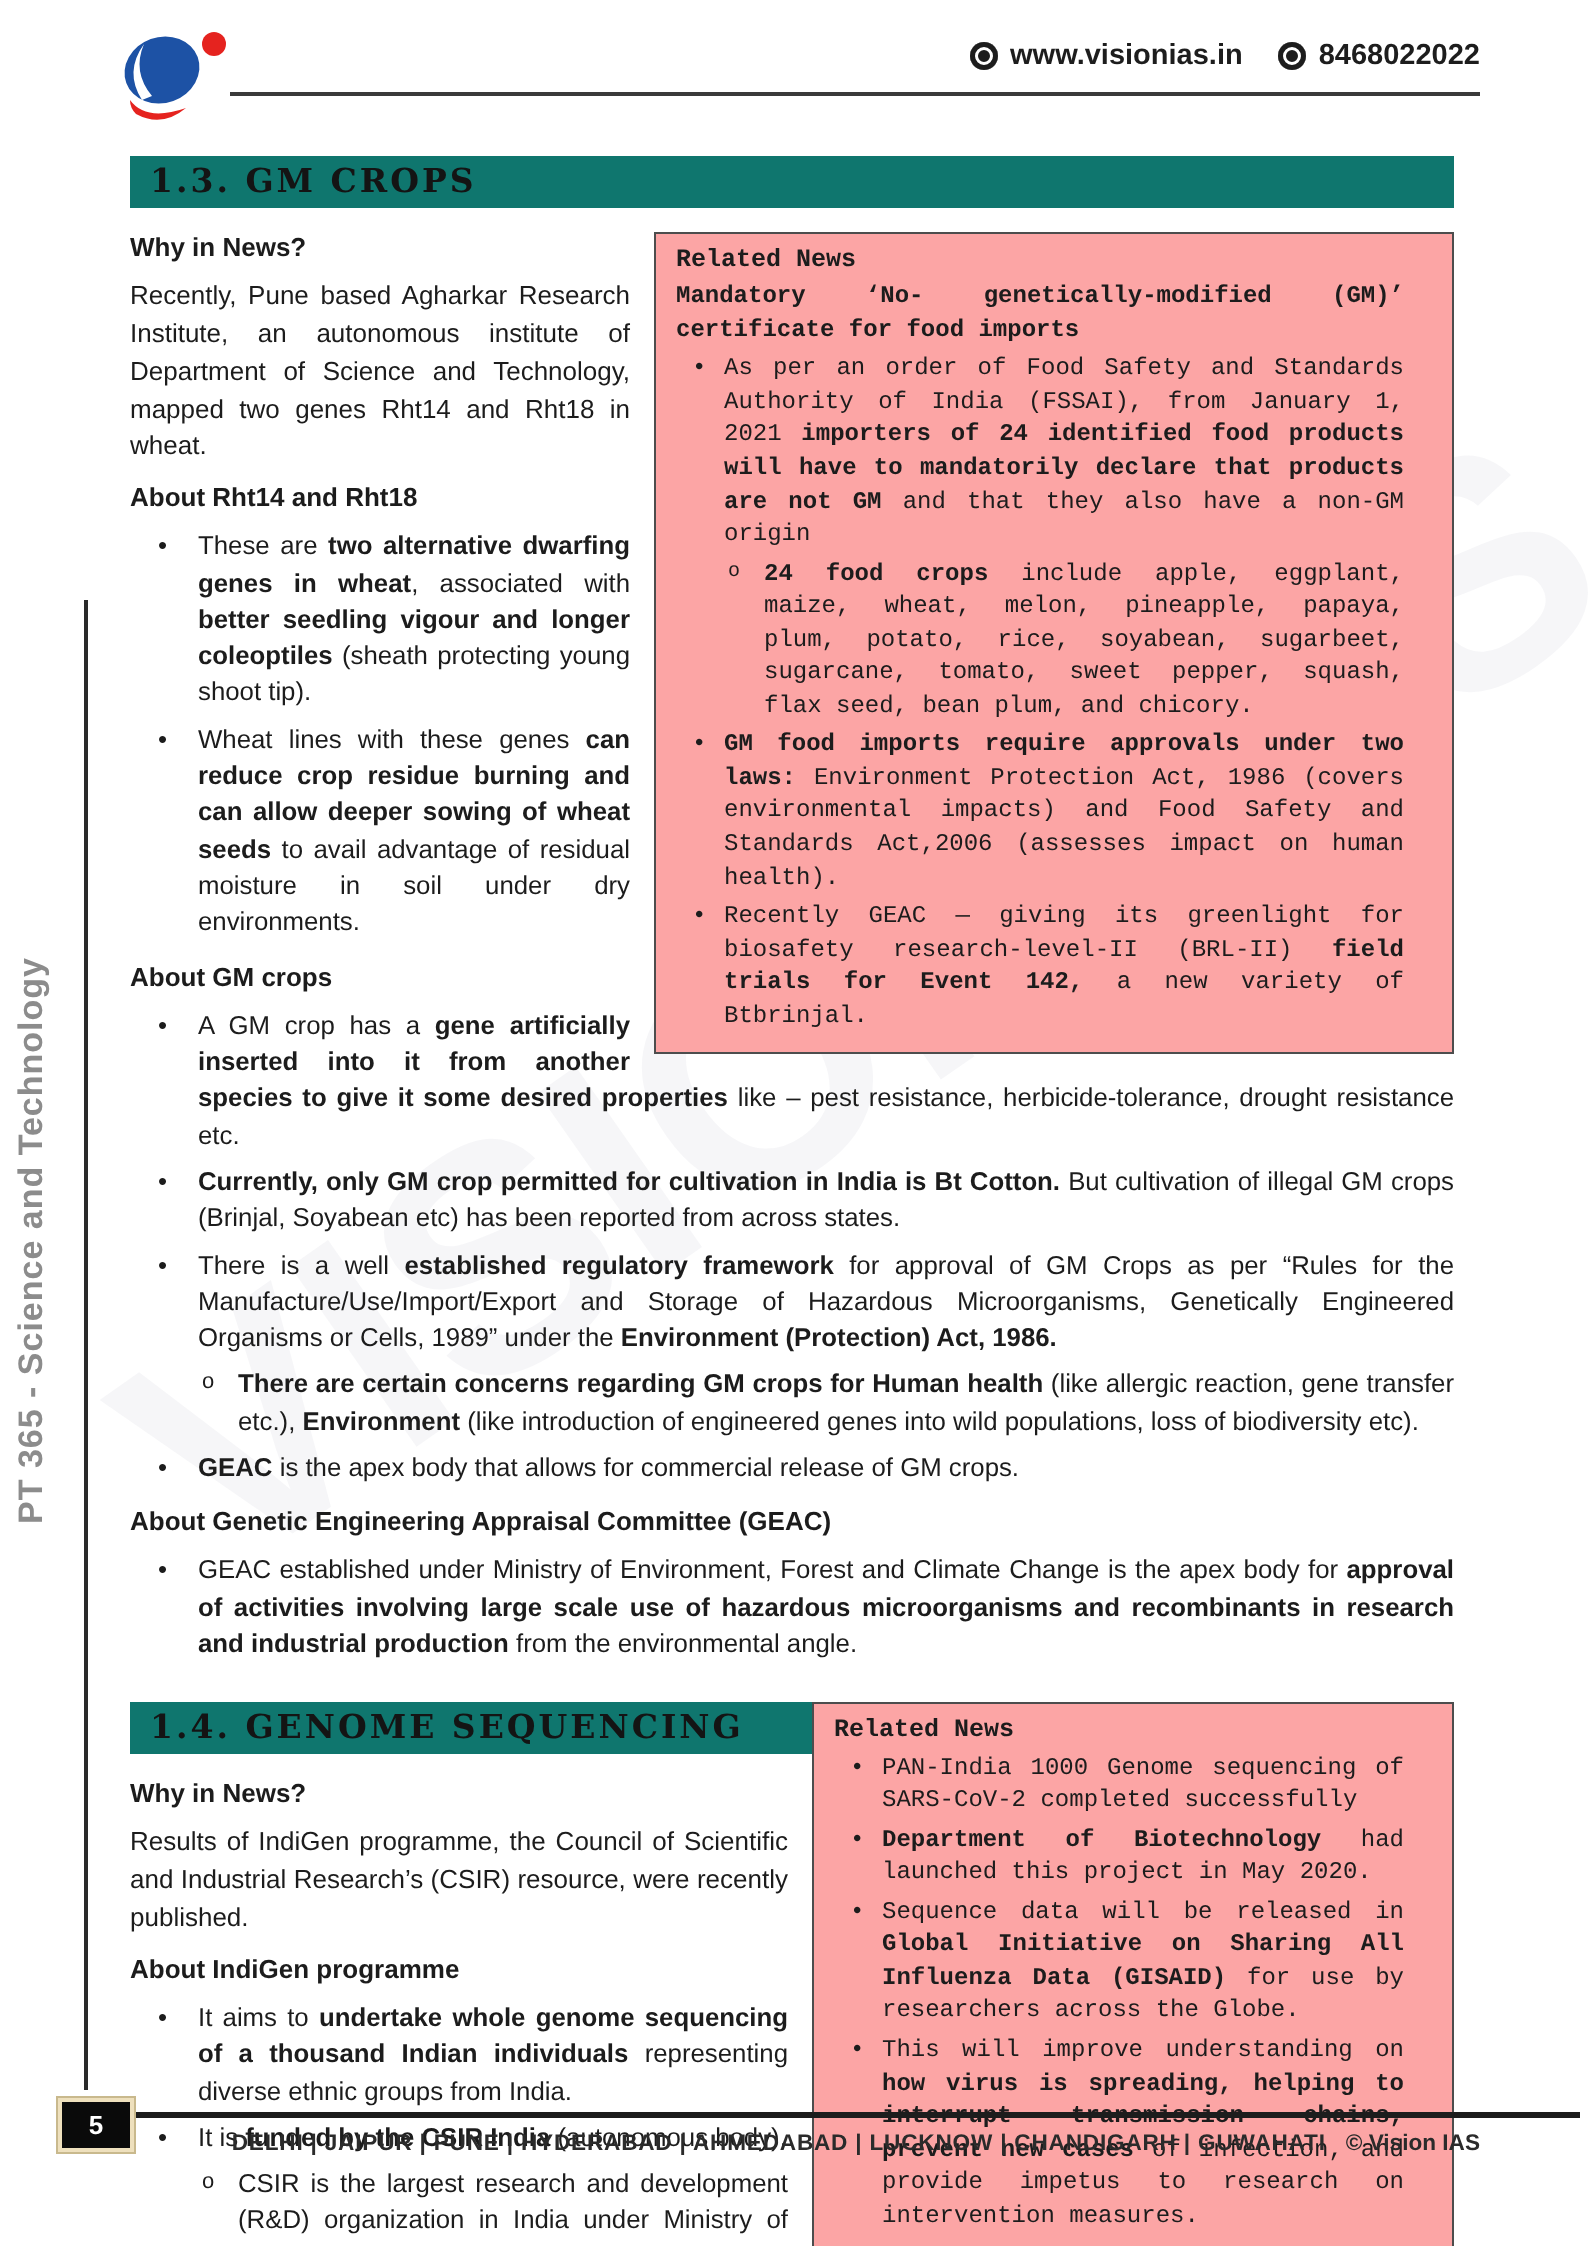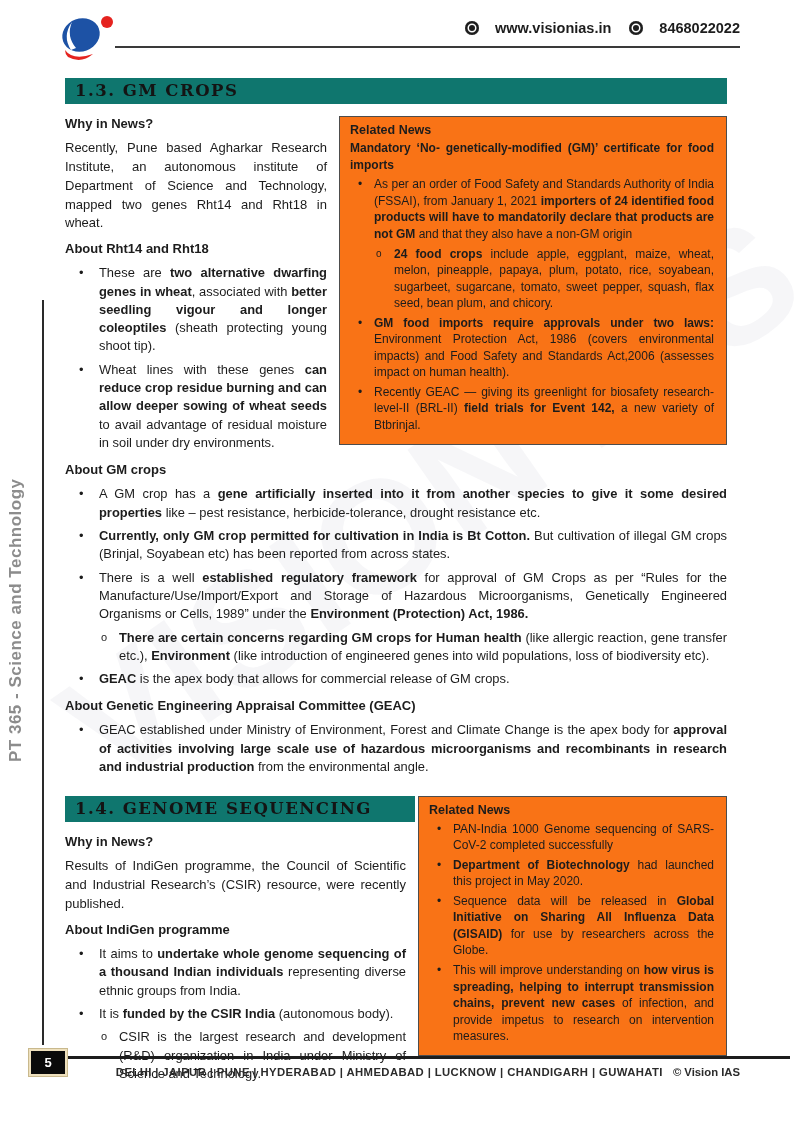--- a/index.html
+++ b/index.html
@@ -6,21 +6,21 @@
   .page {
     position:relative; width:794px; height:1123px; margin:0 auto;
     background:#ffffff; overflow:hidden; color:#1c1c1c;
     font-family:"Liberation Sans","DejaVu Sans",sans-serif;
   }
   
   .hdr { position:absolute; top:12px; left:55px; right:54px; height:44px; }
   .logo { position:absolute; left:0; top:0; }
   .contact { position:absolute; right:0; top:8px; display:flex; gap:18px; align-items:center;
              font-size:14.5px; font-weight:bold; color:#1d1d1d; }
-  .contact-item { display:flex; align-items:center; gap:16px; }
+  .contact-item { display:flex; align-items:center; gap:6px; }
   .ring-icon { width:14px; height:14px; border-radius:50%; background:#1d1d1d;
                box-shadow: inset 0 0 0 2.5px #1d1d1d, inset 0 0 0 4px #ffffff; }
   .hdr-rule { position:absolute; top:46px; left:115px; right:54px; height:2px; background:#3a3a3a; }
   
   .vline { position:absolute; left:42px; top:300px; height:745px; width:2px; background:#2a2a2a; }
   .sidebar-text {
     position:absolute; left:6px; top:392px; height:370px;
     writing-mode:vertical-rl; transform:rotate(180deg);
     font-weight:bold; font-size:17px; color:#8c8c8c; letter-spacing:0.5px;
     display:flex; align-items:center;
@@ -42,22 +42,22 @@
   .subhead { font-weight:bold; font-size:13px; margin:2px 0 8px 0; }
   .subhead.mt { margin-top:10px; }
   .para { font-size:13px; line-height:1.45; text-align:justify; margin:0 0 8px 0; }
   ul.blist { list-style:none; margin:0 0 6px 0; padding:0; font-size:12.9px; line-height:1.42; }
   ul.blist li { position:relative; padding-left:34px; text-align:justify; margin-bottom:5px; }
   ul.blist li::before { content:"\2022"; position:absolute; left:14px; top:0; }
   ul.blist li.sub { padding-left:54px; }
   ul.blist li.sub::before { content:"o"; left:36px; font-size:11px; top:1px; }
   
   .newsbox {
-    float:right; background:#f97316; border:1.5px solid #4d4d4d;
-    padding:5px 12px 7px 10px; font-size:12px; line-height:1.38;
+    float:right; background:#fca5a5; border:1.5px solid #4d4d4d;
+    padding:5px 24px 7px 10px; font-size:12px; line-height:1.38;font-family:Liberation Mono, monospace;
   }
   .newsbox.box1 { width:364px; margin-left:12px; margin-bottom:8px; }
   .newsbox.box2 { width:285px; margin-left:12px; margin-bottom:6px; }
   .news-title { font-weight:bold; font-size:12.5px; margin-bottom:1px; }
   .news-subtitle { font-weight:bold; text-align:justify; margin-bottom:3px; }
   ul.nlist { list-style:none; margin:0; padding:0; }
   ul.nlist li { position:relative; padding-left:24px; text-align:justify; margin-bottom:3px; }
   ul.nlist li::before { content:"\2022"; position:absolute; left:8px; top:0; }
   ul.nlist li.sub { padding-left:44px; }
   ul.nlist li.sub::before { content:"o"; left:26px; font-size:10px; top:1px; }

